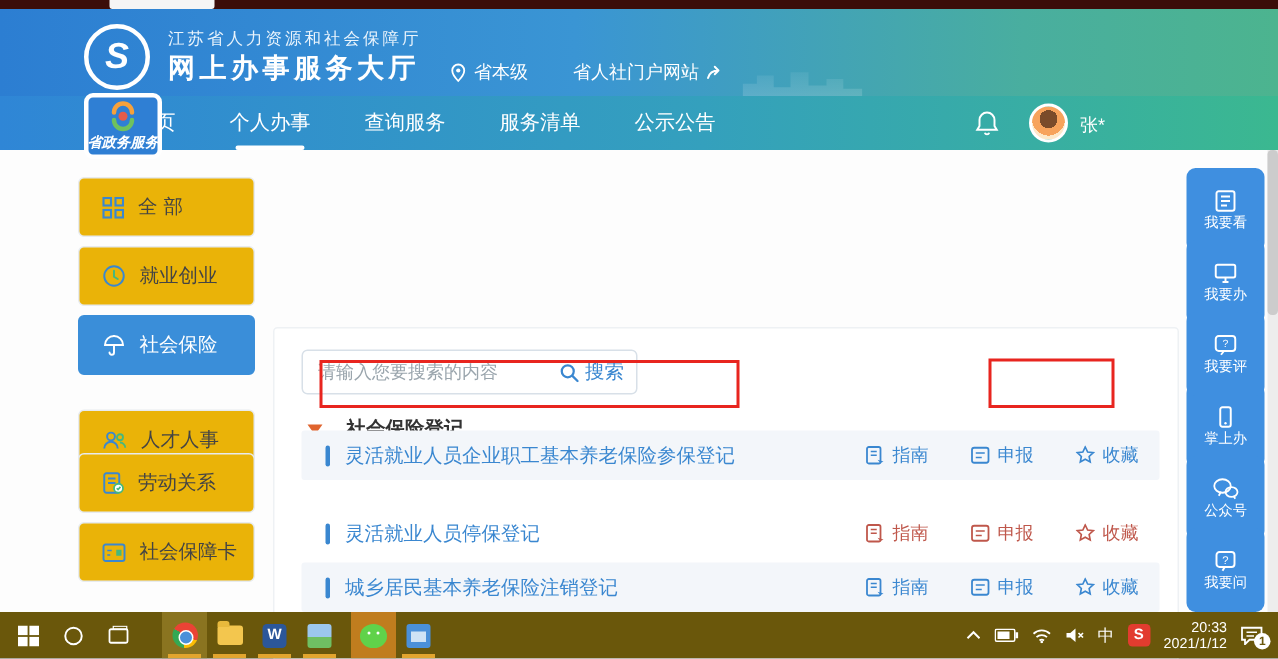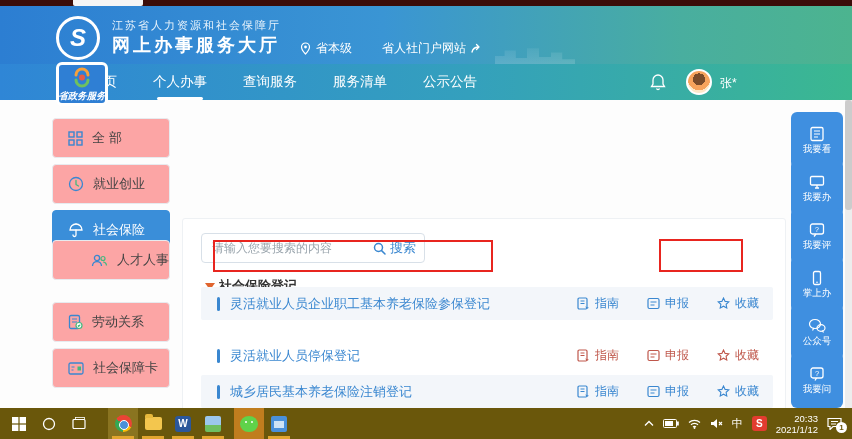--- a/index.html
+++ b/index.html
@@ -32,34 +32,34 @@
   .nav-item.active::after { content:""; position:absolute; left:50%; transform:translateX(-50%); bottom:0; width:46px; height:3px; background:#fff; border-radius:2px; }
   .nav-bell { position:absolute; left:650px; top:73px; cursor:pointer; }
   .nav-avatar { position:absolute; left:686px; top:69px; width:26px; height:26px; border-radius:50%;
     background:radial-gradient(circle at 50% 38%, #7a4b2a 0 6px, #f7a35c 6px 11px, #fde8c9 11px); border:2px solid #fff; cursor:pointer; }
   .nav-user { position:absolute; left:720px; top:75px; color:#fff; font-size:12px; cursor:pointer; }
 
   
   .content { position:absolute; left:0; top:100px; width:852px; height:339px; background:#fdfdfd; }
 
   
-  .cat-card { position:absolute; left:52px; width:118px; height:40px; background:#fca5a5; border:1px solid #e7ebef;
+  .cat-card { position:absolute; left:52px; width:118px; height:40px; background:#eab308; border:1px solid #e7ebef;
     border-radius:4px; display:flex; align-items:center; padding-left:15px; gap:9px; color:#444; font-size:13px; cursor:pointer; }
   .cat-card svg { flex:0 0 auto; }
   .cat-card.active { background:#3a8ed9; border-color:#3a8ed9; color:#fff;text-align:right; }
 
   
   .panel { position:absolute; left:182px; top:118px; width:604px; height:316px; background:#fff; border:1px solid #eef1f4; border-radius:3px; }
   .searchbox { position:absolute; left:18px; top:14px; width:224px; height:30px; border:1px solid #d8e0e8; border-radius:4px;
     display:flex; align-items:center; padding:0 8px 0 10px; }
   .searchbox input { flex:1; border:none; outline:none; font-size:12px; color:#333; min-width:0; background:transparent; font-family:inherit; }
   .searchbox input::placeholder { color:#9aa5ad; }
   .search-btn { display:flex; align-items:center; gap:4px; color:#3a87d0; font-size:13px; cursor:pointer; white-space:nowrap; }
 
-  .sec-title { position:absolute; left:22px; display:flex; align-items:center; gap:4px; font-size:13px; font-weight:bold; color:#333; }
+  .sec-title { position:absolute; left:22px; display:flex; align-items:center; gap:16px; font-size:13px; font-weight:bold; color:#333; }
   .tri { width:0; height:0; border-left:5px solid transparent; border-right:5px solid transparent; border-top:7px solid #e0642e; }
 
   .srow { position:absolute; left:18px; width:572px; height:33px; display:flex; align-items:center; padding:0 14px 0 16px; border-radius:2px; }
   .srow.stripe { background:#f3f6fa; }
   .rmark { width:3px; height:14px; background:#3a87d0; border-radius:2px; margin-right:10px; flex:0 0 auto; }
   .rtitle { color:#3a87d0; font-size:13px; cursor:pointer; white-space:nowrap; }
   .ractions { margin-left:auto; display:flex; gap:28px; }
   .act { display:flex; align-items:center; gap:5px; color:#3a87d0; font-size:12px; cursor:pointer; white-space:nowrap; }
   .srow.hot .act { color:#bf574b; }
 
@@ -169,21 +169,21 @@
       <span>就业创业</span>
     </div>
     <div class="cat-card active" style="top:110px;">
       <svg width="16" height="16" viewBox="0 0 16 16">
           <path d="M2 8 a6 6 0 0 1 12 0 z" fill="none" stroke="#fff" stroke-width="1.3"></path>
           <path d="M8 8 v5 a1.5 1.5 0 0 1-3 0" fill="none" stroke="#fff" stroke-width="1.3" stroke-linecap="round"></path>
           <path d="M8 1.5 v1" stroke="#fff" stroke-width="1.3"></path>
         </svg>
       <span>社会保险</span>
     </div>
-    <div class="cat-card" style="top:140px;justify-content:flex-end;">
+    <div class="cat-card" style="top:173px;">
       <svg width="17" height="15" viewBox="0 0 17 15">
           <circle cx="6" cy="5" r="2.6" fill="none" stroke="#3a87d0" stroke-width="1.3"></circle>
           <path d="M1.5 13 a4.5 4.5 0 0 1 9 0" fill="none" stroke="#3a87d0" stroke-width="1.3"></path>
           <circle cx="12" cy="5.5" r="2" fill="none" stroke="#45b87e" stroke-width="1.2"></circle>
           <path d="M12 9 a3.5 3.5 0 0 1 3.5 3.5" fill="none" stroke="#45b87e" stroke-width="1.2"></path>
         </svg>
       <span>人才人事</span>
     </div>
     <div class="cat-card" style="top:202px;">
       <svg width="15" height="16" viewBox="0 0 15 16">

